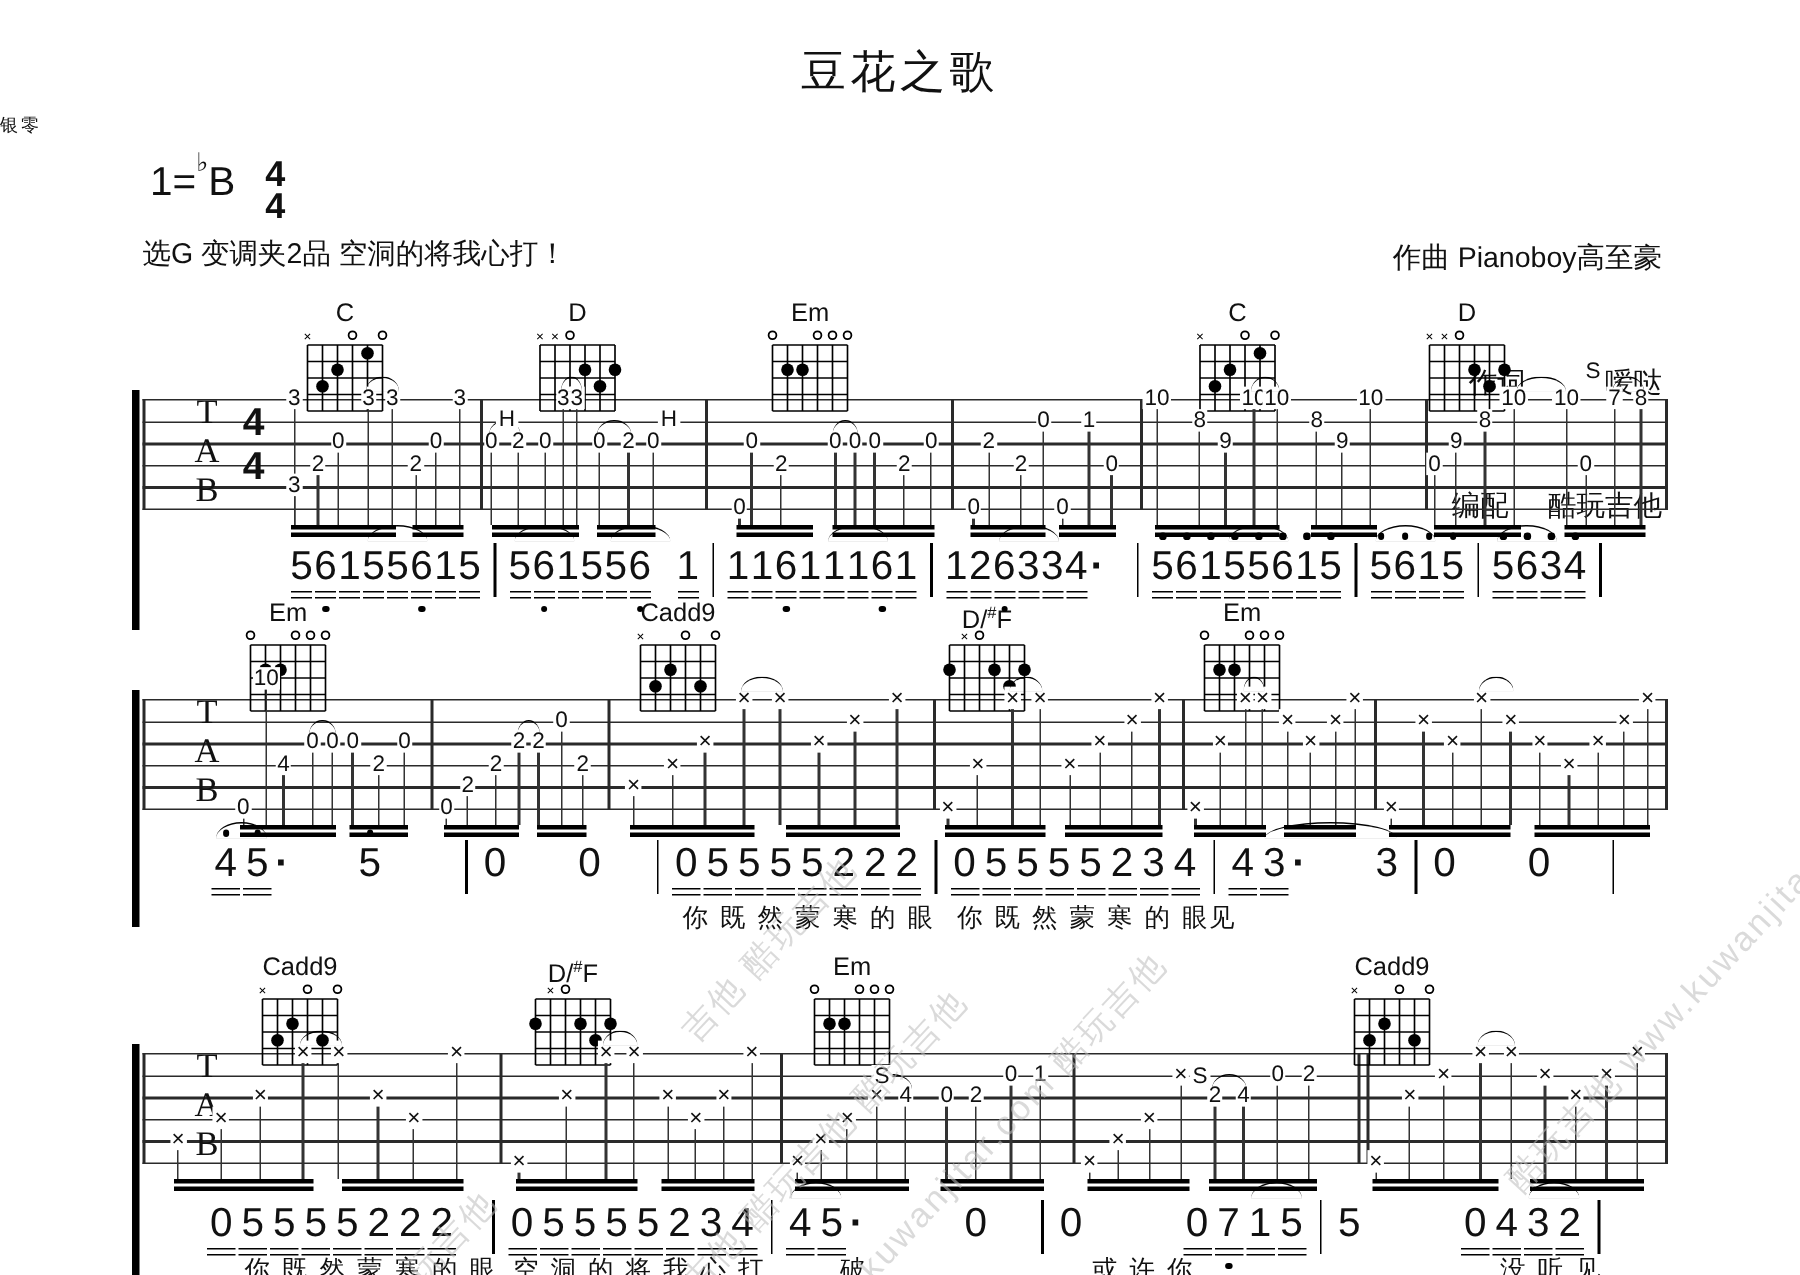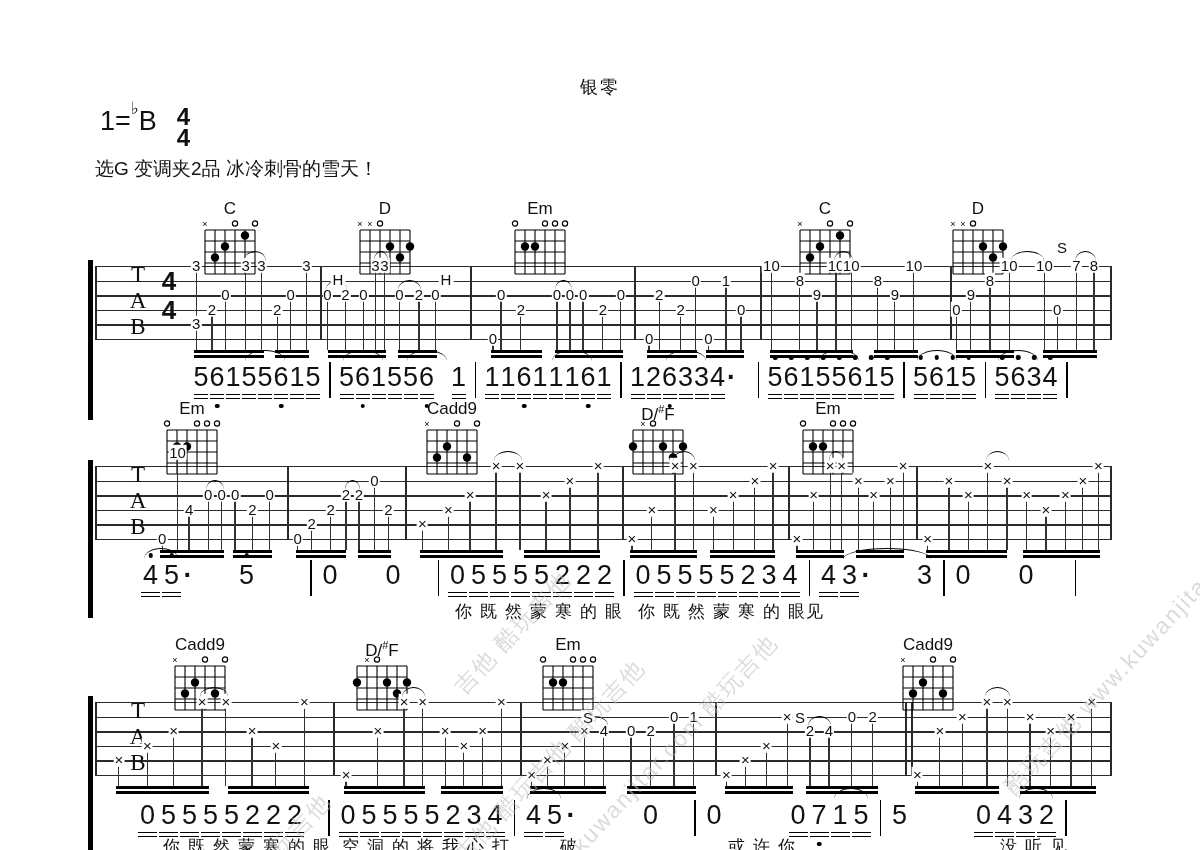--- a/index.html
+++ b/index.html
@@ -1,19 +1,19 @@
 <!DOCTYPE html>
 <html><head>
 <meta charset="utf-8">
 <style>
   html,body{margin:0;padding:0;background:#fff;}
   #page{position:relative;width:1200px;height:850px;overflow:hidden;background:#fff;
         font-family:"Liberation Sans",sans-serif;color:#111;}
   .title{position:absolute;top:28px;left:0;right:0;text-align:center;font-size:30px;letter-spacing:3px;}
-  .artist{position:absolute;top:75px;left:0;right:0;text-align:center;font-size:18px;letter-spacing:2px;}
+  .artist{position:absolute;top:75px;left:0;right:0;text-align:left;font-size:12px;letter-spacing:2px;}
   .keyblock{position:absolute;left:100px;top:106px;display:flex;align-items:flex-start;font-size:27px;}
   .flat{font-size:17px;position:relative;top:-8px;}
   .ts{display:inline-flex;flex-direction:column;margin-left:20px;font-size:24px;line-height:21px;
       font-weight:bold;text-align:center;margin-top:0px;}
   .noteline{position:absolute;left:95px;top:156px;font-size:19px;}
   .credits{position:absolute;right:92px;top:104px;text-align:right;font-size:19px;line-height:27.5px;white-space:pre;}
   .bracket{position:absolute;width:5px;background:#000;}
   .hline{position:absolute;height:1.4px;background:#2a2a2a;}
   .vline{position:absolute;width:1.5px;background:#2a2a2a;}
   .clef{position:absolute;font-family:"Liberation Serif",serif;font-size:23px;width:20px;text-align:center;}
@@ -37,31 +37,37 @@
   .jp-arc{position:absolute;height:10px;border-top:1.6px solid #000;border-radius:100% 100% 0 0 / 200% 200% 0 0;top:-12px;}
   .jp-bar{width:1.5px;height:36px;background:#000;margin:16px 8px 0 8px;flex-shrink:0;}
   .lyric{position:absolute;font-size:17px;letter-spacing:8px;white-space:nowrap;}
   .wm{position:absolute;color:#bdbdbd;opacity:.55;font-size:23px;transform:rotate(-47deg);
       transform-origin:left bottom;white-space:nowrap;letter-spacing:2px;}
 </style>
 </head>
 <body>
 
 <div id="page">
+  <div class="title">豆花之歌</div>
   <div class="artist">银零</div>
   <div class="keyblock">
     <span>1=</span>
       <sup class="flat">♭</sup>
       <span>B</span>
     <span class="ts">
       <span>4</span>
       <span>4</span>
     </span>
   </div>
-  <div class="noteline">选G 变调夹2品 冰冷刺骨的雪天！</div>
+  <div class="noteline">选G 变调夹2品 空洞的将我心打！</div>
+  <div class="credits">
+    <div>作曲 Pianoboy高至豪</div>
+    <div>作词          嗳哒</div>
+    <div>编配     酷玩吉他</div>
+  </div>
   <div id="score">
       <div class="bracket" style="left: 88px; top: 260px; height: 160px;"></div>
       <div class="hline" style="left: 95px; width: 1015px; top: 266px;"></div>
       <div class="hline" style="left: 95px; width: 1015px; top: 280.6px;"></div>
       <div class="hline" style="left: 95px; width: 1015px; top: 295.2px;"></div>
       <div class="hline" style="left: 95px; width: 1015px; top: 309.8px;"></div>
       <div class="hline" style="left: 95px; width: 1015px; top: 324.4px;"></div>
       <div class="hline" style="left: 95px; width: 1015px; top: 339px;"></div>
       <div class="vline" style="left: 95px; top: 266px; height: 74.4px;"></div>
       <div class="vline" style="left: 320px; top: 266px; height: 74.4px;"></div>

